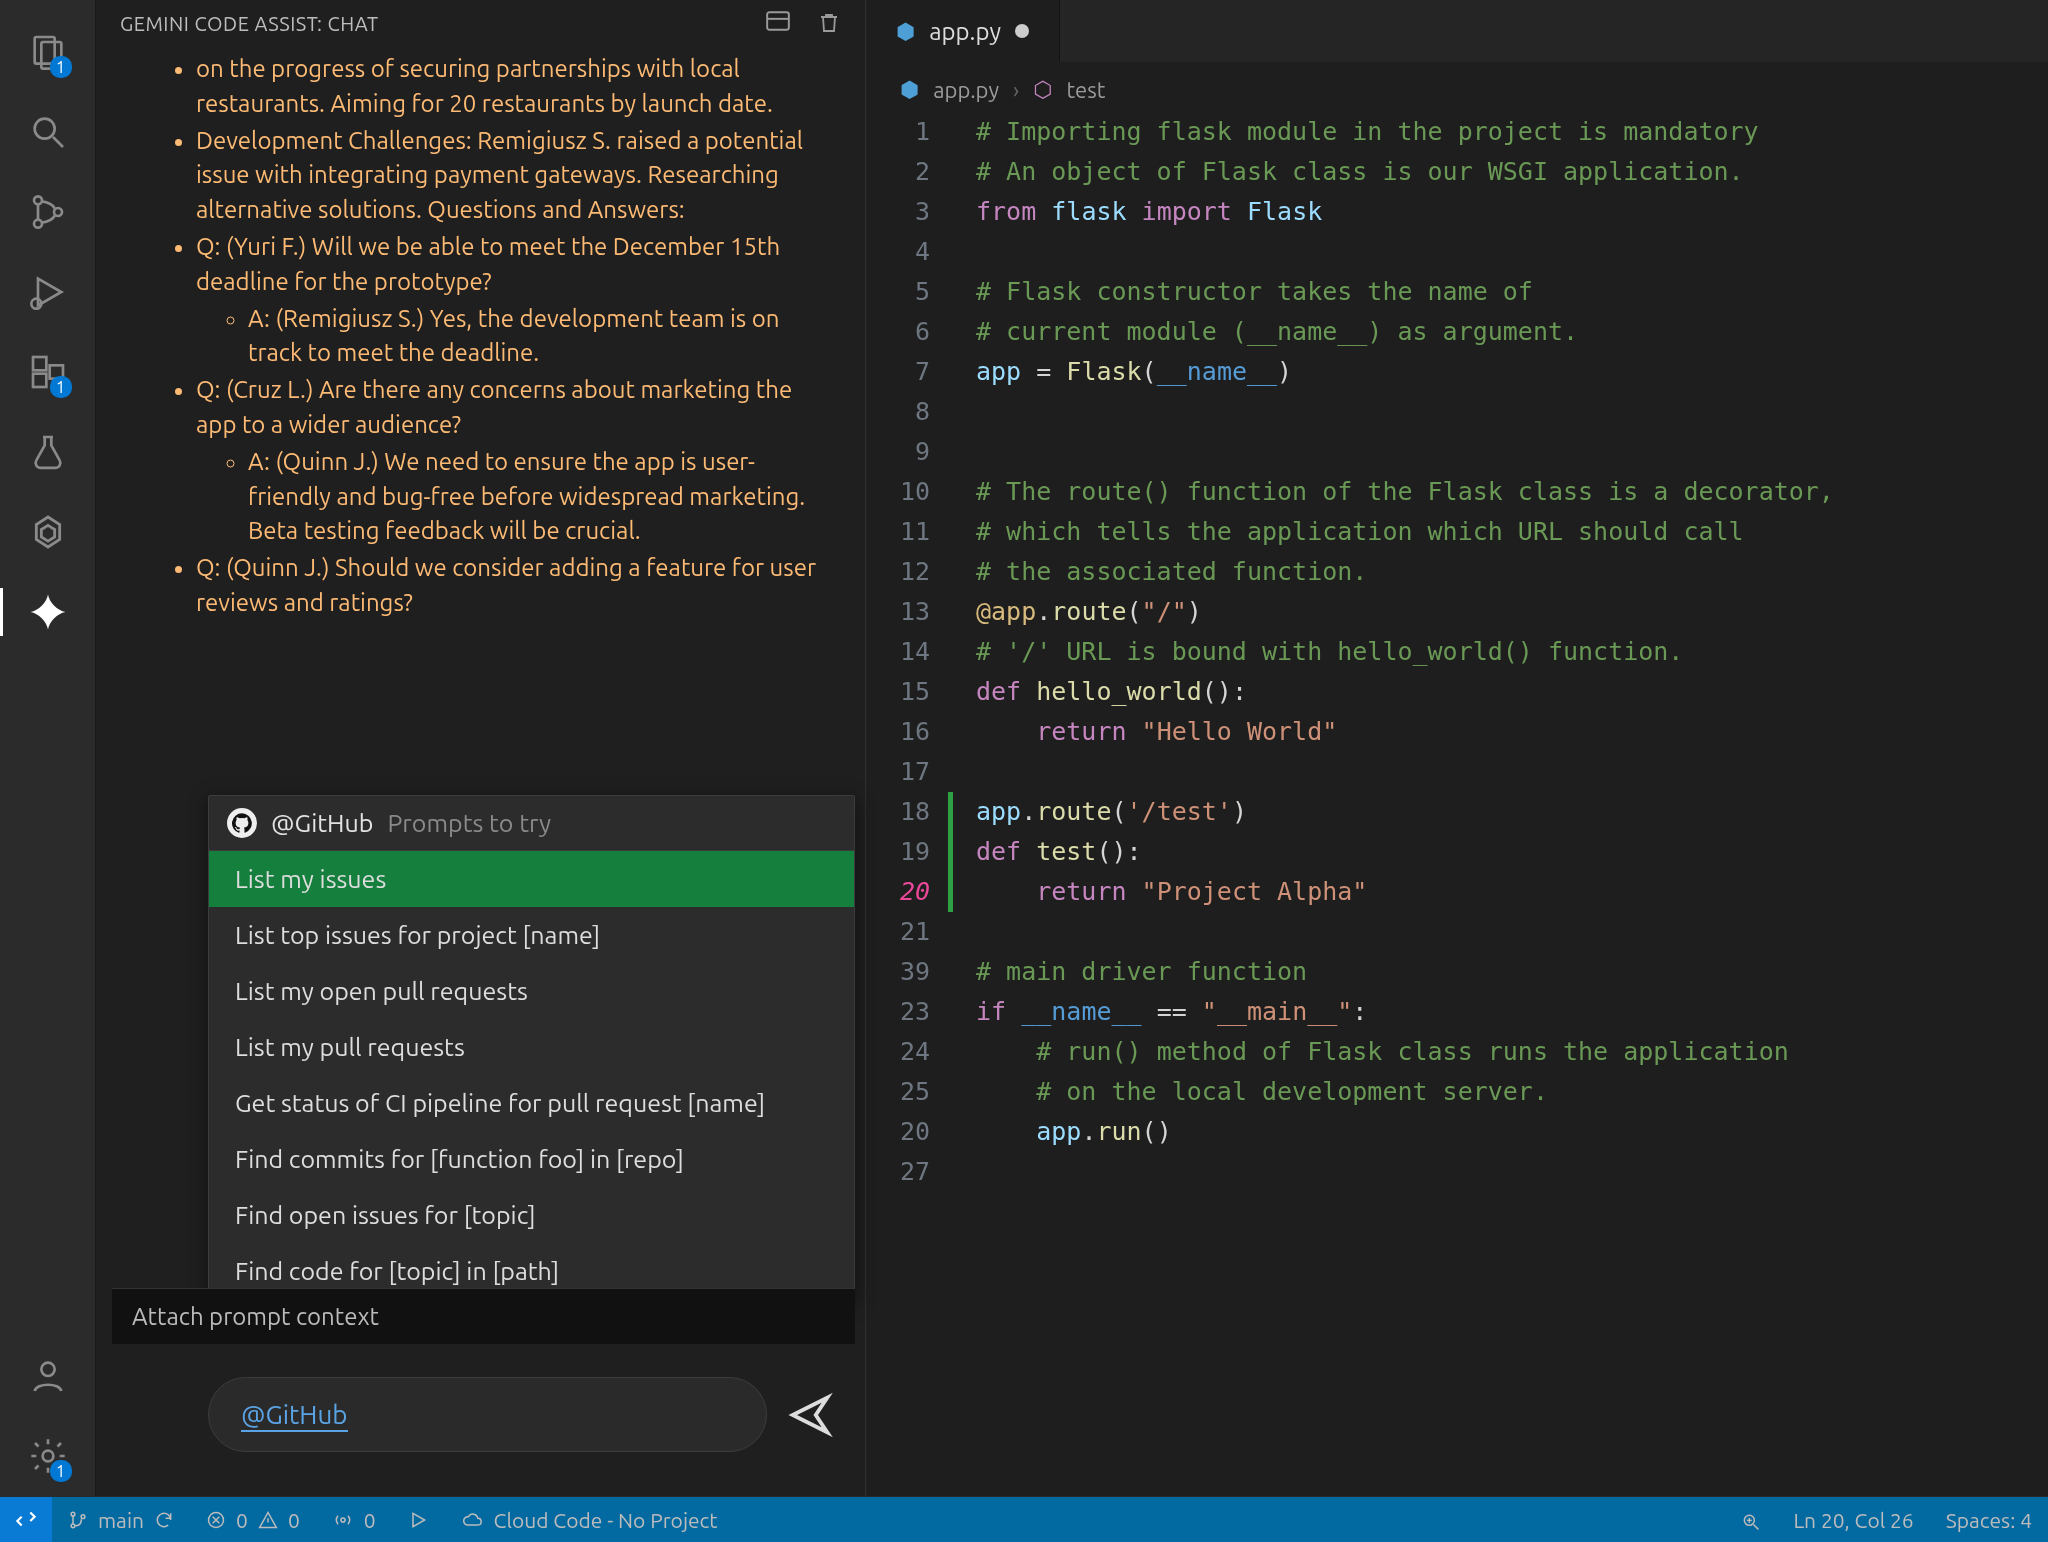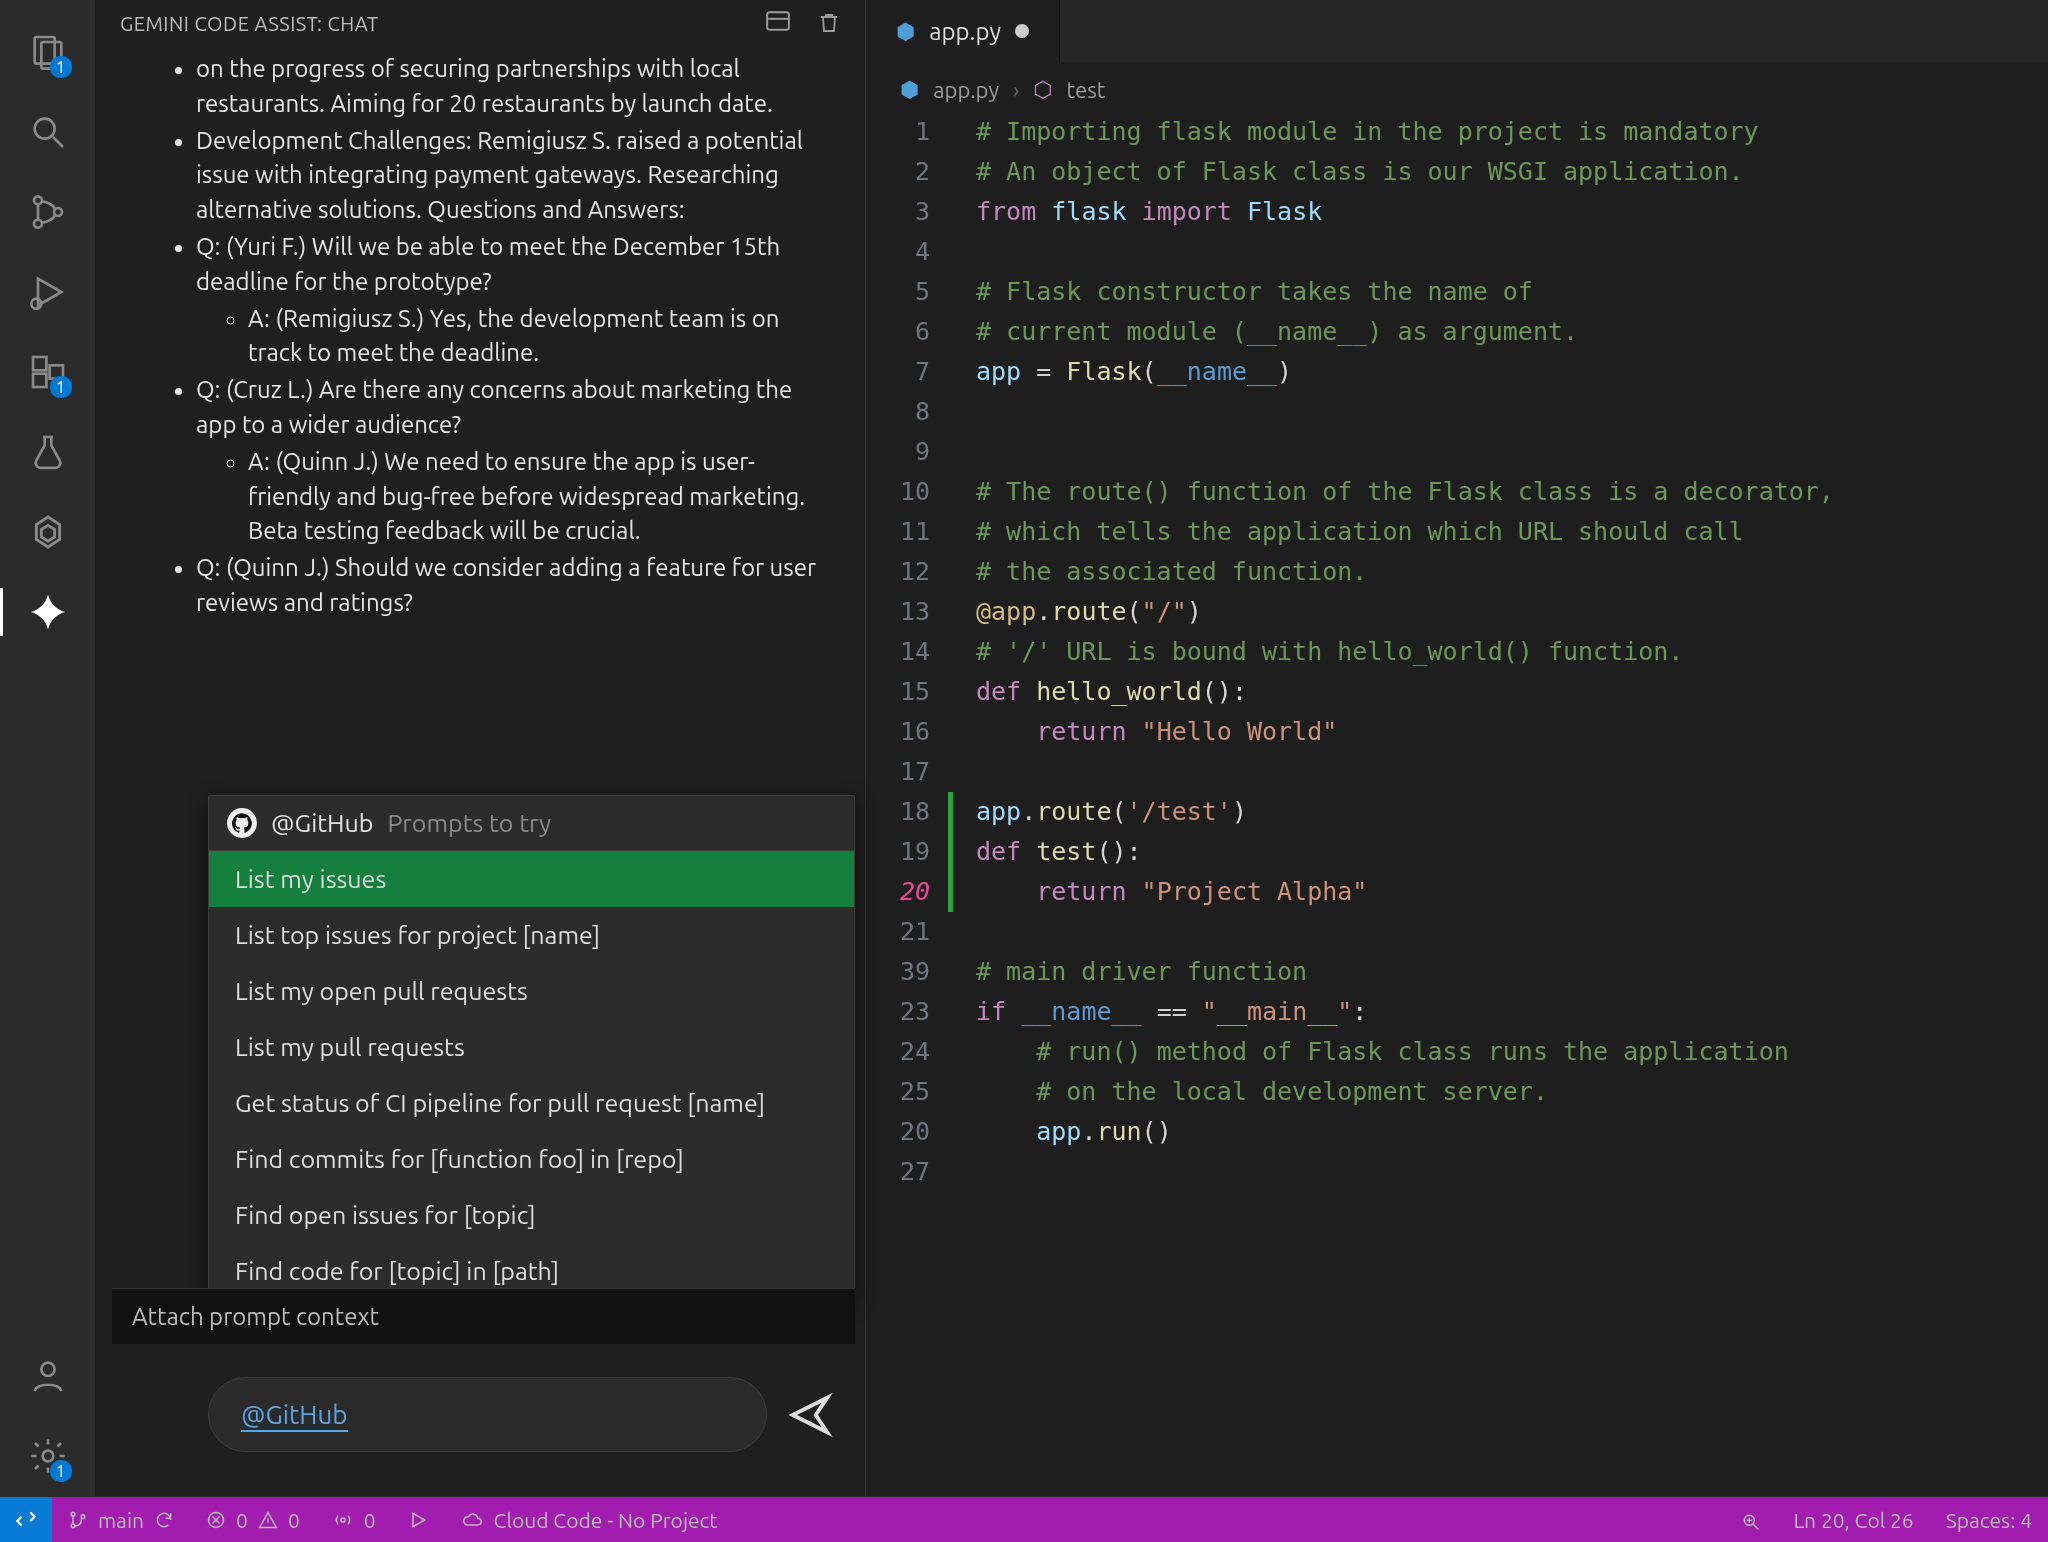--- a/index.html
+++ b/index.html
@@ -62,21 +62,21 @@
     font-size: 20px;
     letter-spacing: 0.5px;
     color: #bdbdbd;
     padding: 10px 24px 14px 24px;
     display: flex; align-items: center;
   }
   .panel-title .title-actions { margin-left: auto; display: flex; gap: 26px; color: #9a9a9a;}
   .chat-scroll {
     padding: 0 30px 0 44px;
     overflow: hidden;
-    color: #e5e5e5;
+    color: #fdba74;
     font-size: 24px;
     line-height: 1.45;
   }
   .chat-scroll ul { list-style: disc; padding-left: 56px; }
   .chat-scroll ul ul { list-style: circle; padding-left: 52px; }
   .chat-scroll li { margin: 2px 0; }
   
   .suggest-popup {
     position: absolute;
     left: 112px; right: 10px;
@@ -178,21 +178,21 @@
   .tok-k { color: #c586c0; }
   .tok-kb { color: #569cd6; }
   .tok-f { color: #dcdcaa; }
   .tok-s { color: #ce9178; }
   .tok-n { color: #d4d4d4; }
   .tok-v { color: #9cdcfe; }
   .tok-at { color: #d7ba7d; }
   
   .statusbar {
     height: 46px;
-    background: #a21caf;
+    background: #0369a1;
     display: flex; align-items: center;
     font-size: 21px; color: #bcbcbc;
     border-top: 1px solid #2a2a2a;
   }
   .sb-remote {
     background: #0a7bd4; color: #fff;
     height: 100%; width: 52px;
     display: flex; align-items: center; justify-content: center;
   }
   .sb-item { display: flex; align-items: center; gap: 10px; padding: 0 16px; cursor: pointer;}

